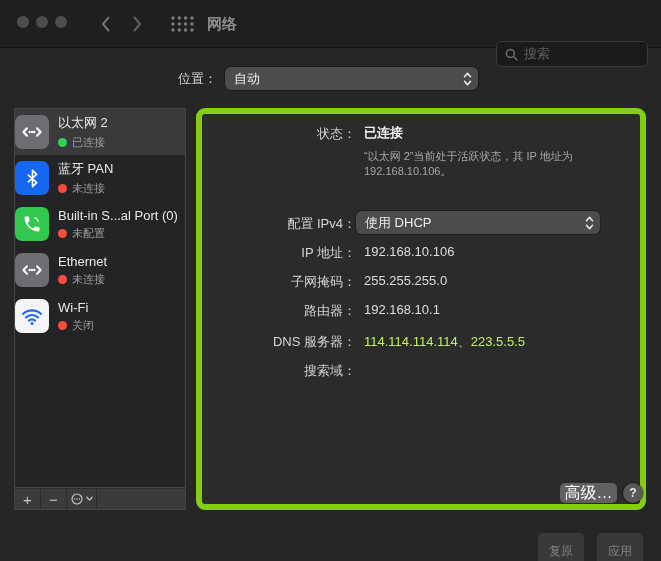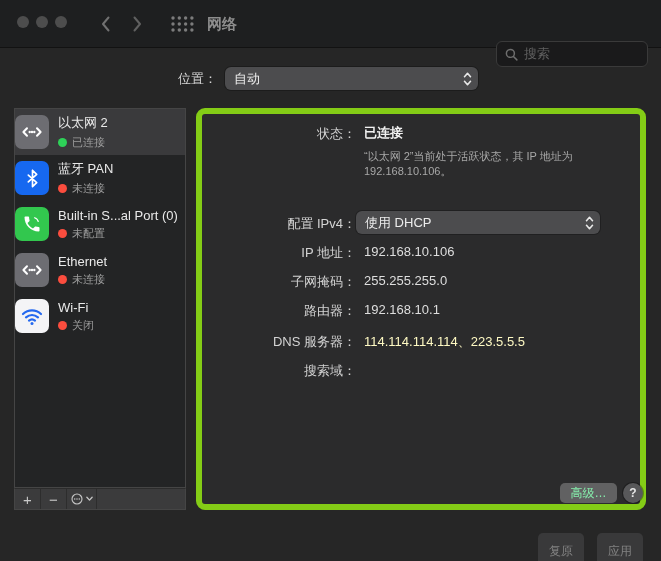--- a/index.html
+++ b/index.html
@@ -60,27 +60,27 @@
     align-items:center; justify-content:center; color:#c9c9c9; font-size:15px; line-height:1; }
   .sf-btn.sf-action { width:30px; gap:2px; }
 
   
   .detail-panel { position:absolute; left:196px; top:108px; width:450px; height:402px;
     background:#2b2b2c; border:6px solid #84cc16; border-radius:9px; }
   .d-label { position:absolute; left:0; width:154px; text-align:right;
     color:#d4d4d4; font-size:13px; }
   .d-value { position:absolute; left:162px; color:#dedede; font-size:13px; }
   .d-value.bold { font-weight:700; color:#f1f1f1; }
-  .d-value.dim { color:#fef9c3; }
+  .d-value.dim { color:#bef264; }
   .status-desc { position:absolute; left:162px; top:35px; width:275px;
     color:#a8a8a8; font-size:11px; line-height:15px; white-space:pre-line; }
   .ipv4-popup { left:154px; top:97px; width:244px; height:23px; }
   .ipv4-popup .pp-caret { background:transparent; }
   .adv-btn { position:absolute; left:358px; top:369px; width:57px; height:20px;
-    background:#616162; border-radius:5px; color:#86efac; font-size:12px;
+    background:#616162; border-radius:5px; color:#ffffff; font-size:16px;
     display:flex; align-items:center; justify-content:center; }
   .help-btn { position:absolute; left:421px; top:369px; width:20px; height:20px;
     border-radius:50%; background:#58585a; box-shadow:0 0 0 1px rgba(0,0,0,.3);
     color:#e6e6e6; font-size:12px; font-weight:700;
     display:flex; align-items:center; justify-content:center; }
 
   
   .ft-btn { position:absolute; top:533px; height:36px; border-radius:5px;
     background:#39393a; color:#828282; font-size:12px;
     display:flex; align-items:center; justify-content:center; }

